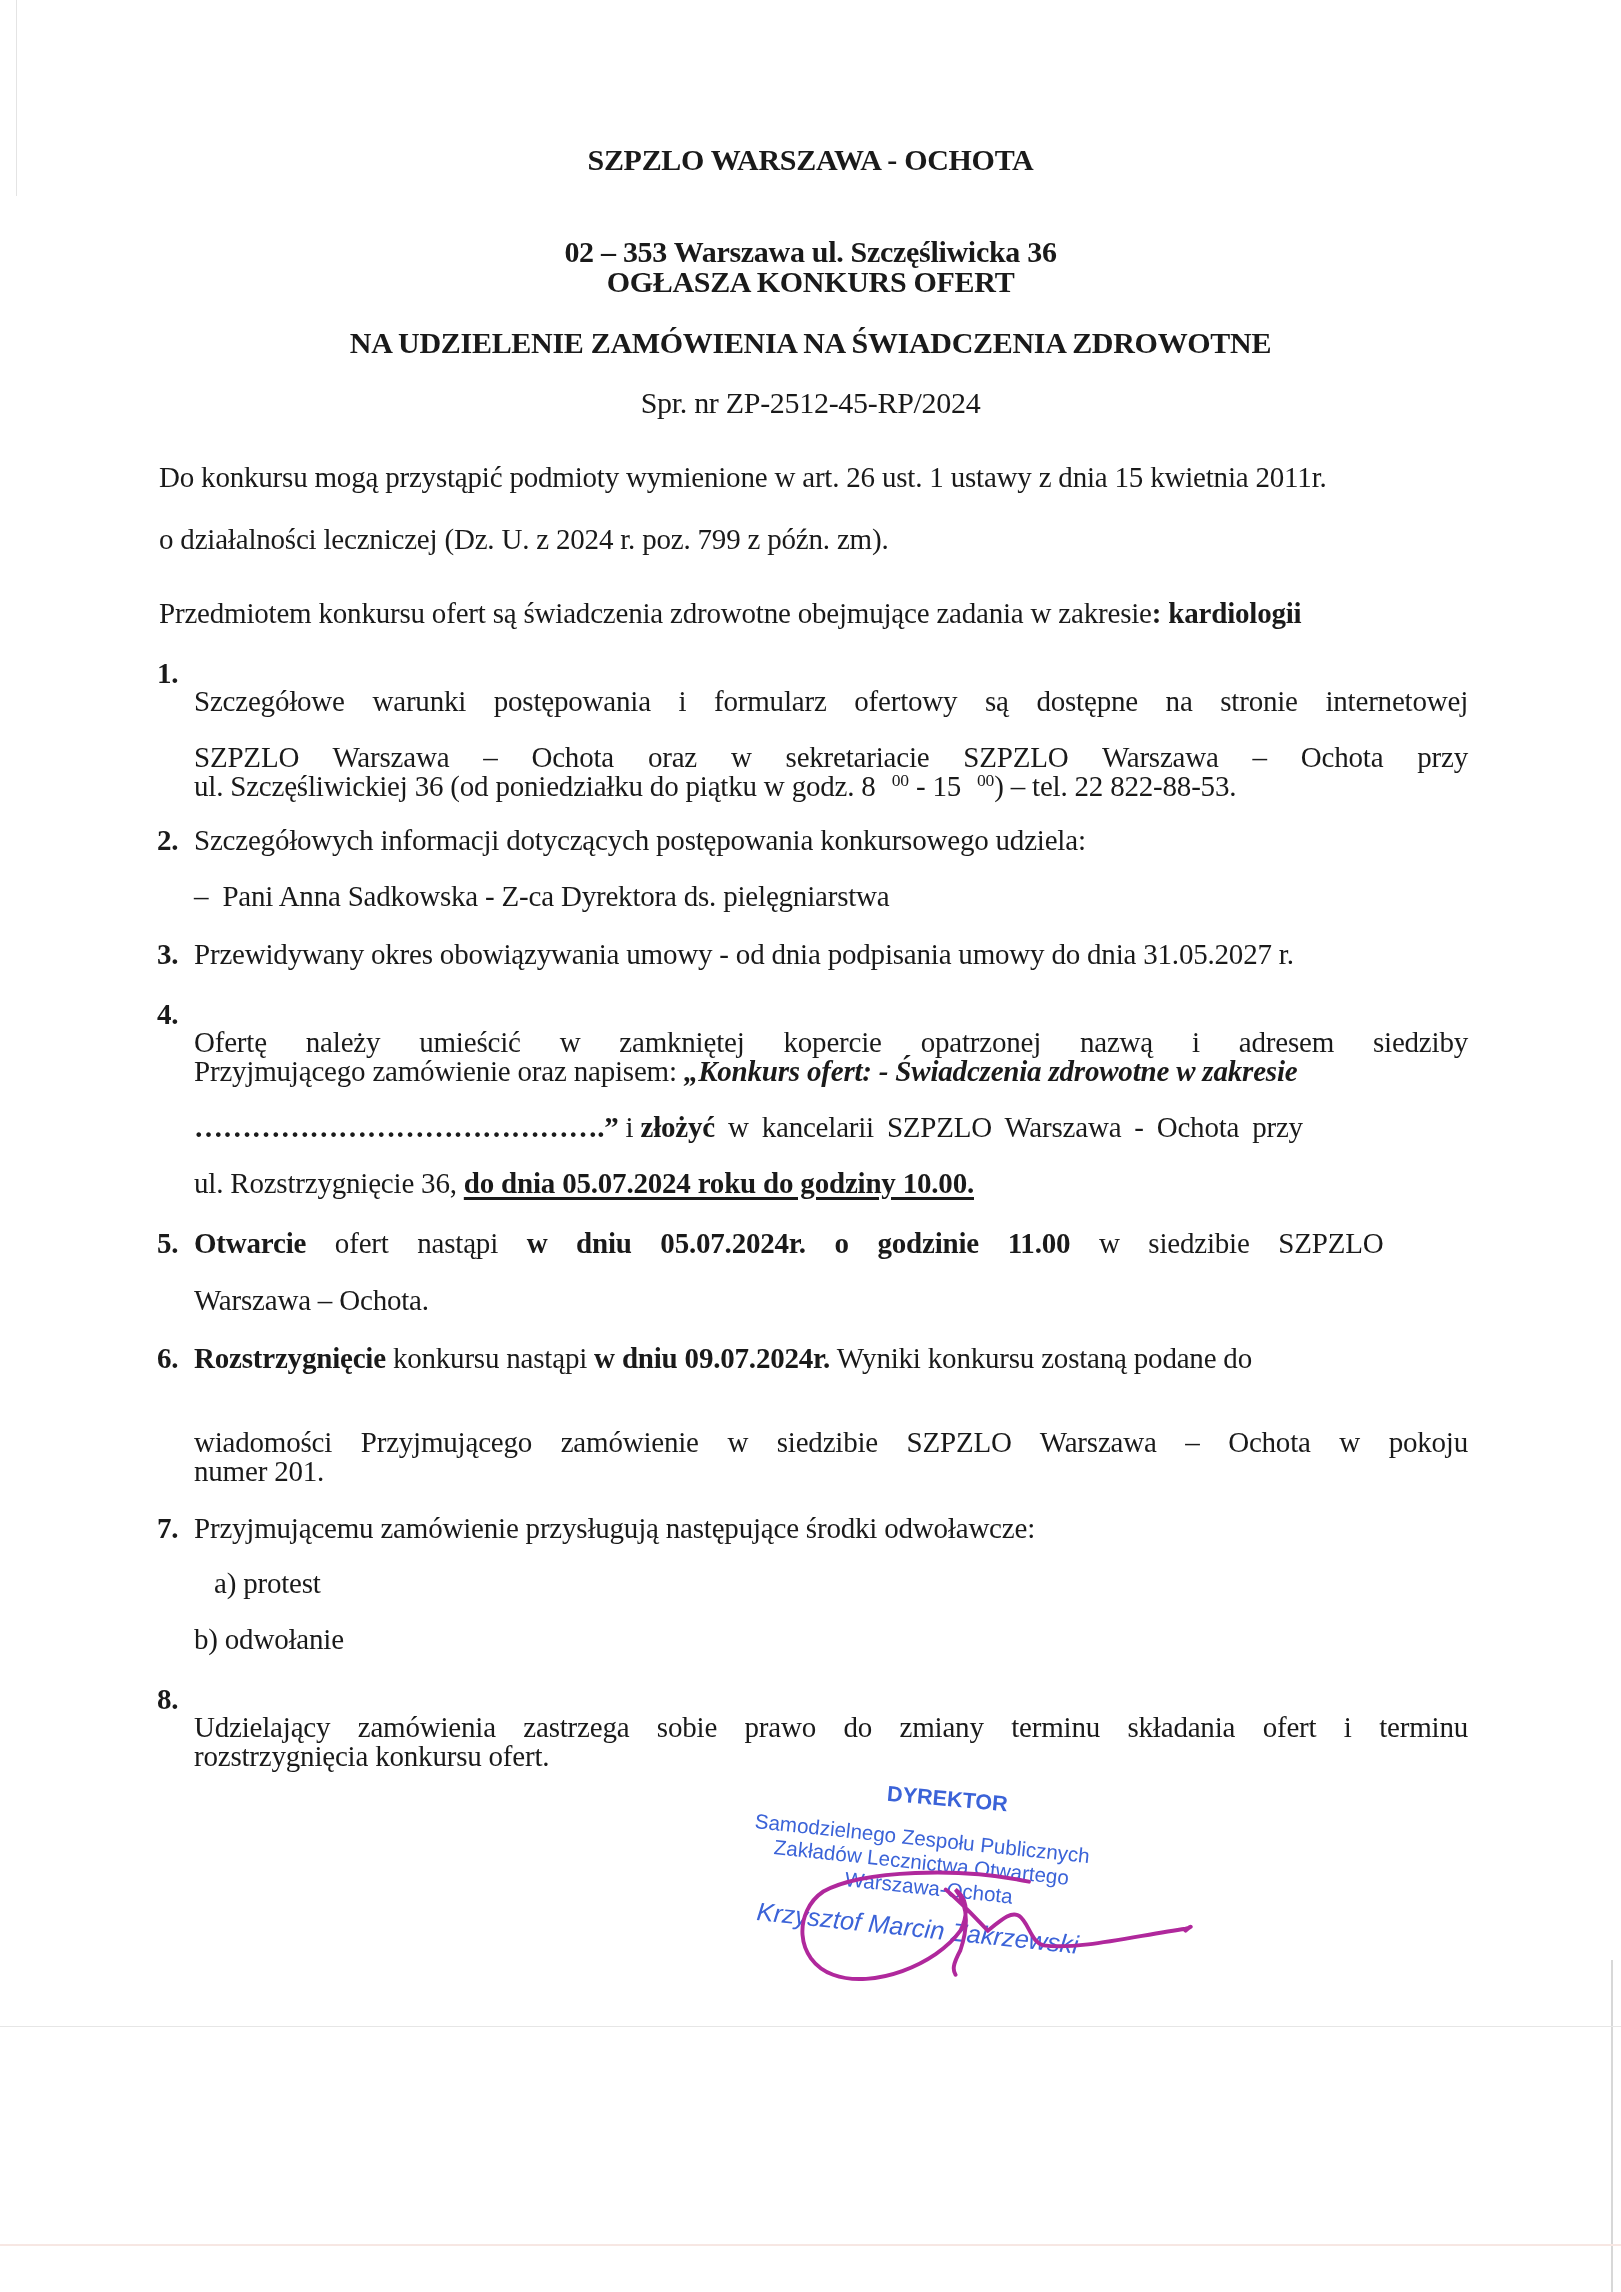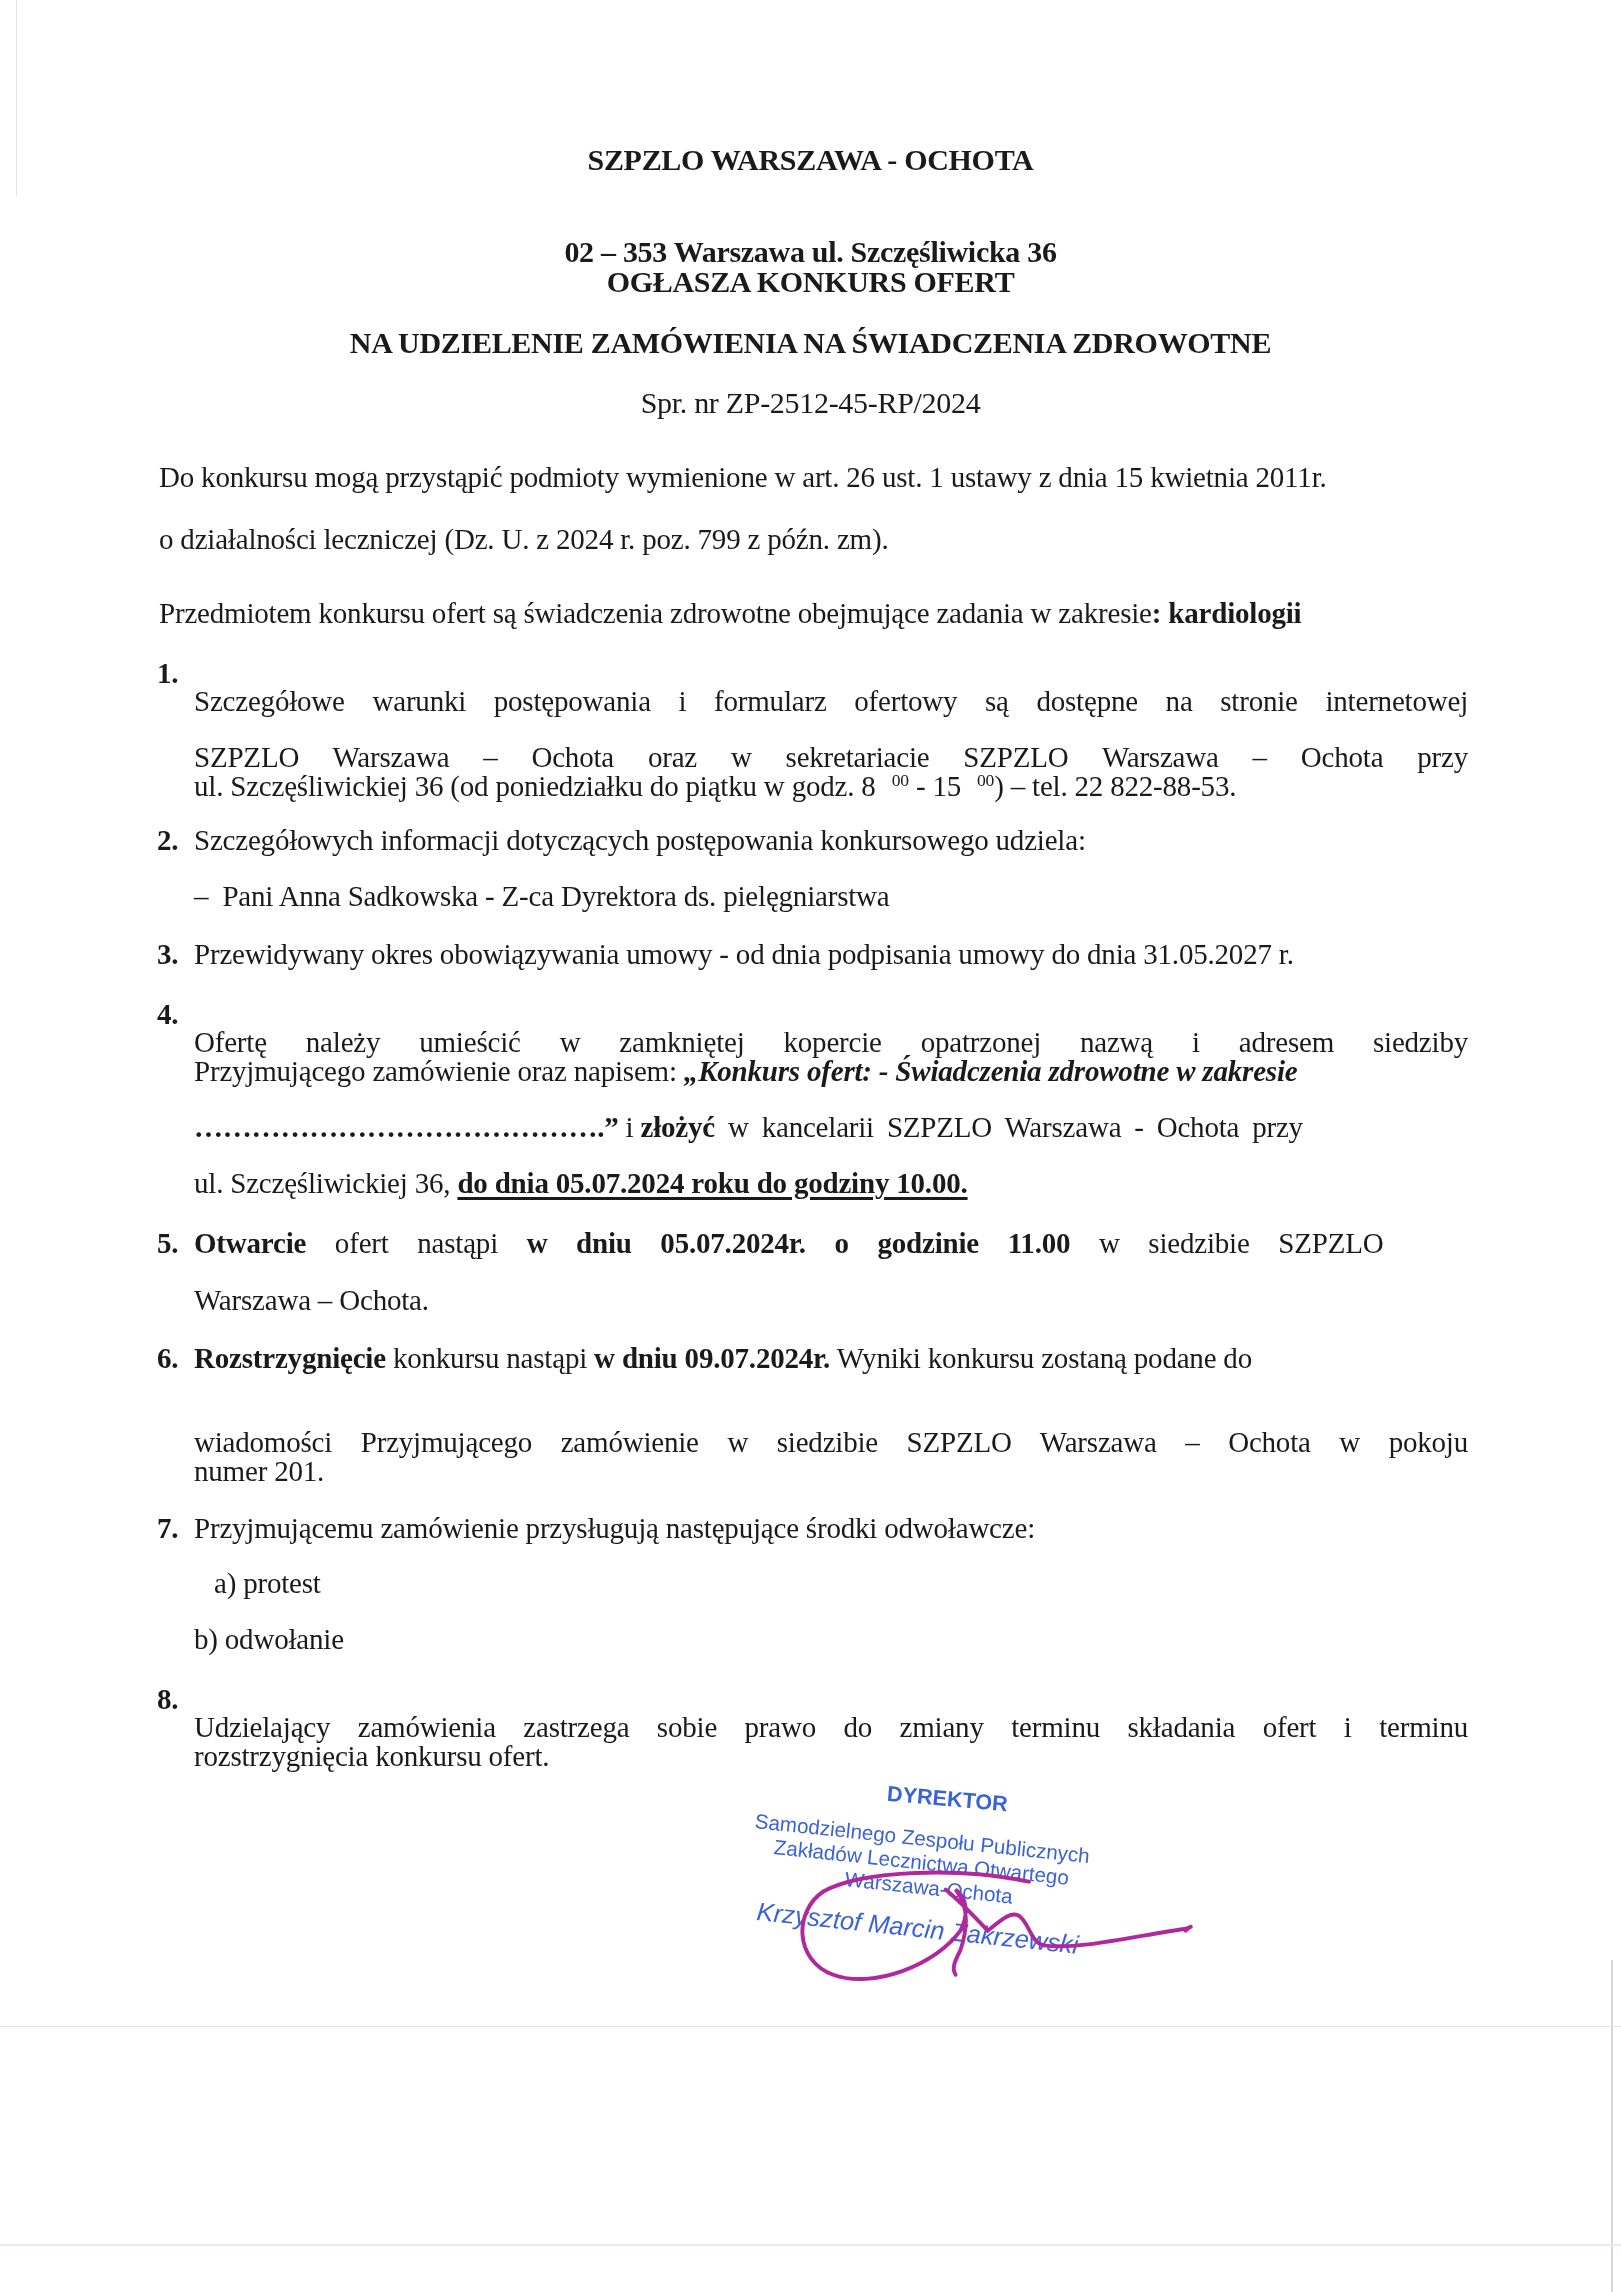--- a/index.html
+++ b/index.html
@@ -74,21 +74,21 @@
     <span class="num">4.</span>
   </div>
   <div class="line just" style="left:194px; top:998px; width:1274px;">Ofertę należy umieścić w zamkniętej kopercie opatrzonej nazwą i adresem siedziby</div>
   <div class="line" style="left:194px; top:1055px;">
     <span>Przyjmującego zamówienie oraz napisem: </span><span class="bi">„Konkurs ofert: - Świadczenia zdrowotne w zakresie</span>
   </div>
   <div class="line" style="left:194px; top:1111px; width:1274px;">
     <span class="b">…………………………………….”</span><span> i </span><span class="b">złożyć</span><span style="word-spacing:5.9px;"> w kancelarii SZPZLO Warszawa - Ochota przy</span>
   </div>
   <div class="line" style="left:194px; top:1167px;">
-    <span>ul. Szczęśliwickiej 36, </span><span class="b u">do dnia 05.07.2024 roku do godziny 10.00.</span>
+    <span>ul. Rozstrzygnięcie 36, </span><span class="b u">do dnia 05.07.2024 roku do godziny 10.00.</span>
   </div>
 
   <div class="line" style="left:157px; top:1227px;">
     <span class="num">5.</span>
   </div>
   <div class="line" style="left:194px; top:1227px; width:1274px; word-spacing:21.6px;">
     <span class="b">Otwarcie</span><span> ofert nastąpi </span><span class="b">w dniu 05.07.2024r. o godzinie 11.00</span><span> w siedzibie SZPZLO</span>
   </div>
   <div class="line" style="left:194px; top:1284px;">Warszawa – Ochota.</div>
 

